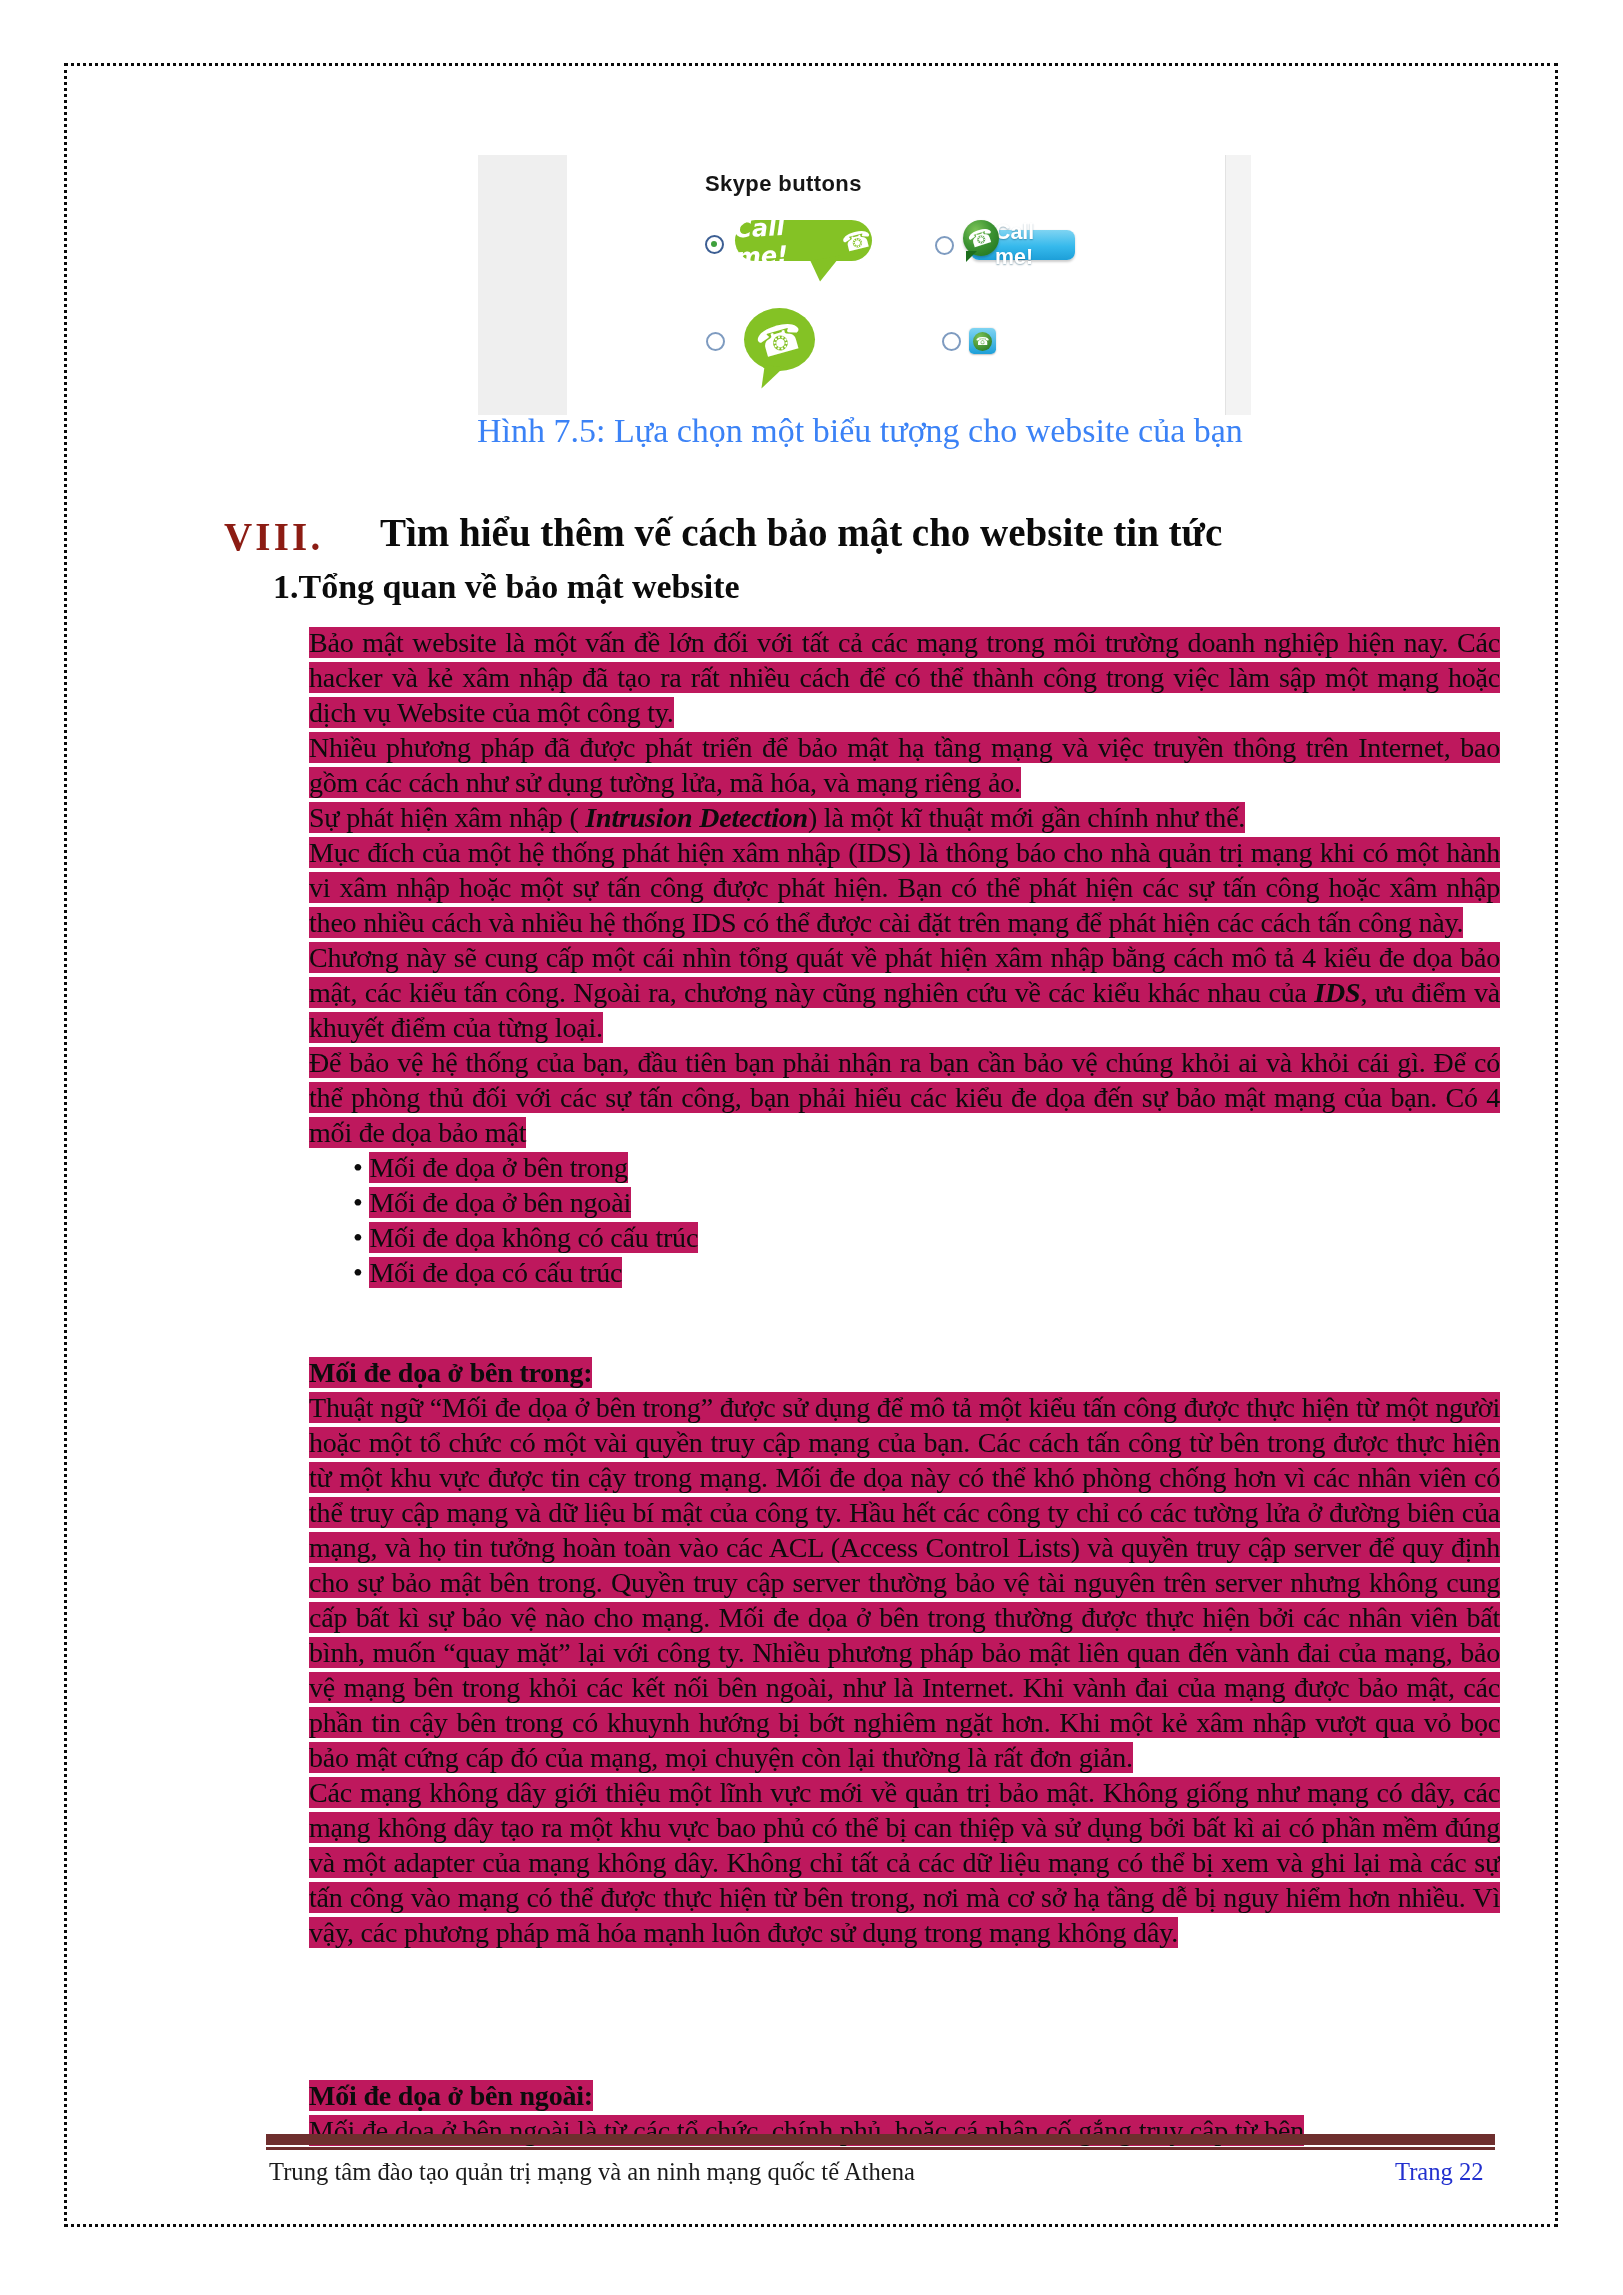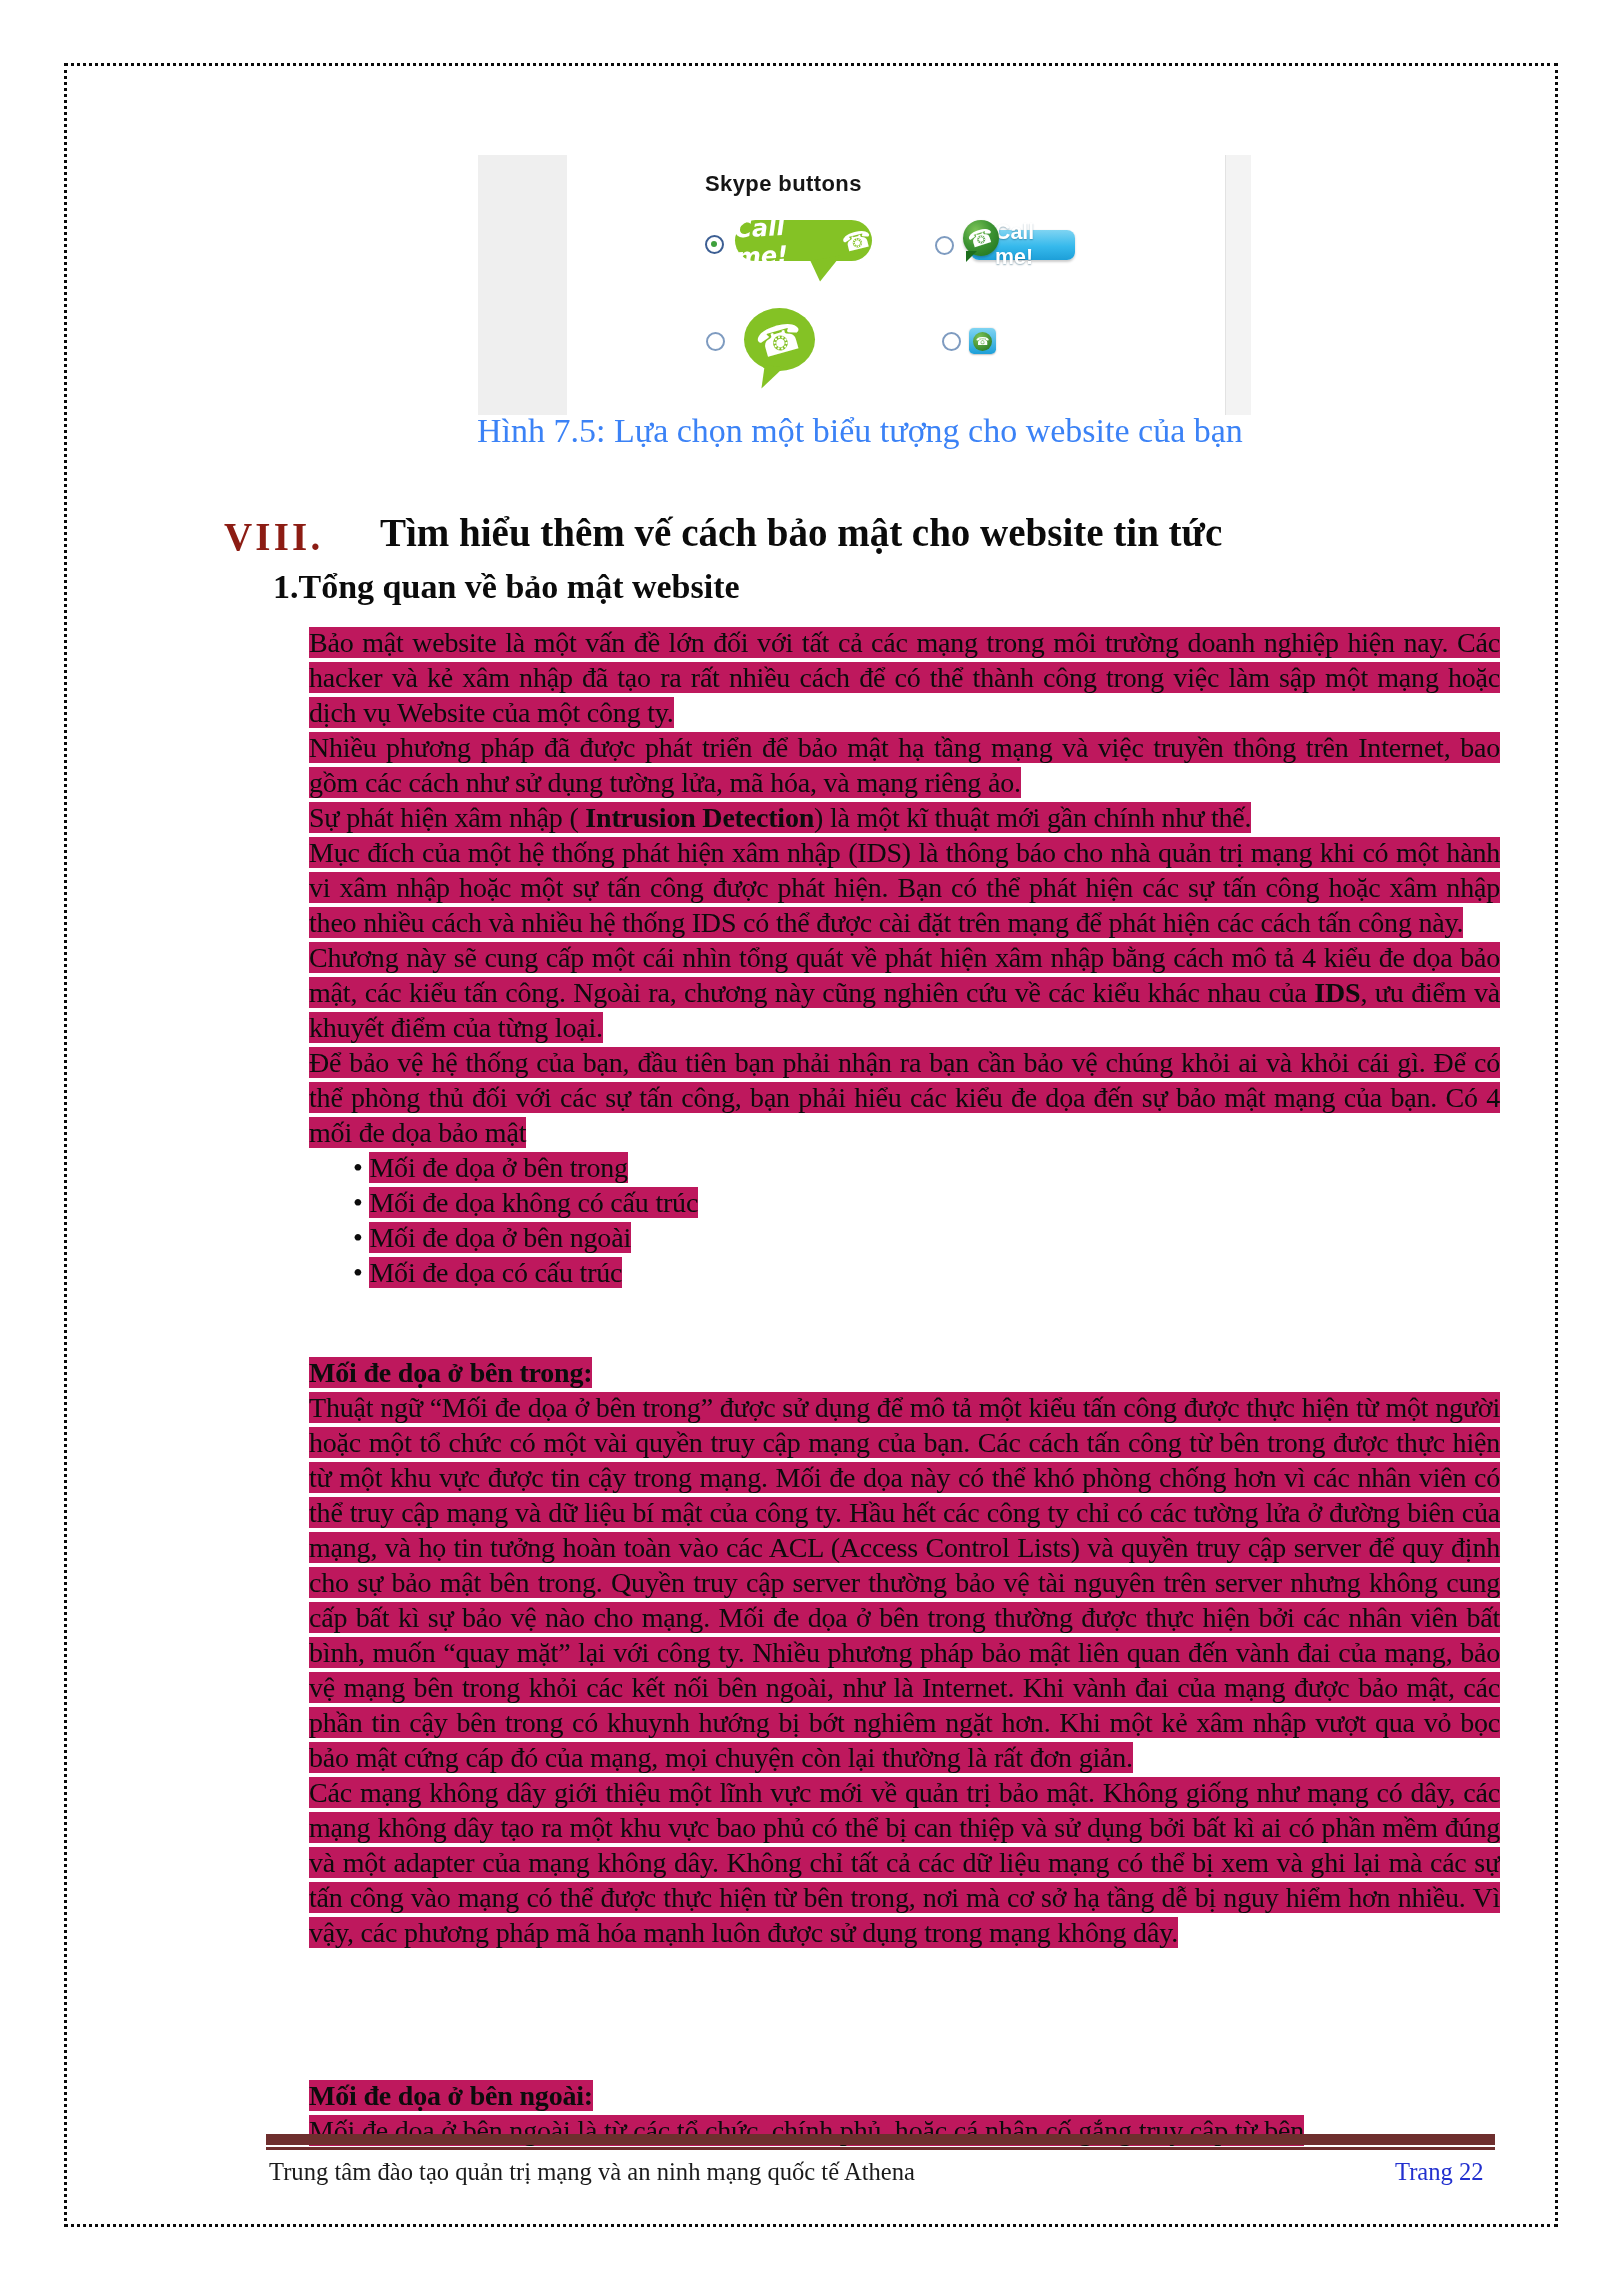--- a/index.html
+++ b/index.html
@@ -93,21 +93,21 @@
   
   .text-block{
     left:309px;width:1191px;font-size:28px;line-height:35px;
     text-align:justify;letter-spacing:-0.2px;overflow:hidden;
   }
   #block-a{top:625px;height:728px;}
   #block-b{top:1352px;height:724px;}
   #block-c{top:2078px;height:70px;}
   .text-block p{margin:0;}
   .lbg{background:#be185d;-webkit-box-decoration-break:clone;box-decoration-break:clone;}
-  .b{font-weight:bold;}
+  .b{font-weight:bold;font-style:italic;}
   ul.bullets{margin:0;padding:0 0 0 44px;list-style:none;}
   ul.bullets li::before{content:"• ";}
   .h3{font-weight:bold;}
   #block-b .h3{padding-top:3.2px;}
 
   
   .rule-thick{left:266px;top:2134px;width:1229px;height:11px;background:#6e2f2e;z-index:5;}
   .rule-thin{left:266px;top:2147px;width:1229px;height:3.2px;background:#6e2f2e;z-index:5;}
   .footer-left{left:269px;top:2158px;font-size:24.6px;color:#1b1b1b;z-index:6;}
   .footer-right{left:1395px;top:2158px;font-size:24.6px;color:#2230cf;z-index:6;}
@@ -158,22 +158,22 @@
 
 <div class="abs text-block" id="block-a">
   <p><span class="lbg">Bảo mật website là một vấn đề lớn đối với tất cả các mạng trong môi trường doanh nghiệp hiện nay. Các hacker và kẻ xâm nhập đã tạo ra rất nhiều cách để có thể thành công trong việc làm sập một mạng hoặc dịch vụ Website của một công ty.</span></p>
   <p><span class="lbg">Nhiều phương pháp đã được phát triển để bảo mật hạ tầng mạng và việc truyền thông trên Internet, bao gồm các cách như sử dụng tường lửa, mã hóa, và mạng riêng ảo.</span></p>
   <p><span class="lbg"><span>Sự phát hiện xâm nhập ( </span><span class="b">Intrusion Detection</span><span>) là một kĩ thuật mới gần chính như thế.</span></span></p>
   <p><span class="lbg">Mục đích của một hệ thống phát hiện xâm nhập (IDS) là thông báo cho nhà quản trị mạng khi có một hành vi xâm nhập hoặc một sự tấn công được phát hiện. Bạn có thể phát hiện các sự tấn công hoặc xâm nhập theo nhiều cách và nhiều hệ thống IDS có thể được cài đặt trên mạng để phát hiện các cách tấn công này.</span></p>
   <p><span class="lbg"><span>Chương này sẽ cung cấp một cái nhìn tổng quát về phát hiện xâm nhập bằng cách mô tả 4 kiểu đe dọa bảo mật, các kiểu tấn công. Ngoài ra, chương này cũng nghiên cứu về các kiểu khác nhau của </span><span class="b">IDS</span><span>, ưu điểm và khuyết điểm của từng loại.</span></span></p>
   <p><span class="lbg">Để bảo vệ hệ thống của bạn, đầu tiên bạn phải nhận ra bạn cần bảo vệ chúng khỏi ai và khỏi cái gì. Để có thể phòng thủ đối với các sự tấn công, bạn phải hiểu các kiểu đe dọa đến sự bảo mật mạng của bạn. Có 4 mối đe dọa bảo mật</span></p>
   <ul class="bullets">
     <li><span class="lbg">Mối đe dọa ở bên trong</span></li>
+    <li><span class="lbg">Mối đe dọa ở bên ngoài</span></li>
     <li><span class="lbg">Mối đe dọa không có cấu trúc</span></li>
-    <li><span class="lbg">Mối đe dọa ở bên ngoài</span></li>
     <li><span class="lbg">Mối đe dọa có cấu trúc</span></li>
   </ul>
 </div>
 
 <div class="abs text-block" id="block-b">
   <p class="h3"><span class="lbg">Mối đe dọa ở bên trong:</span></p>
   <p><span class="lbg">Thuật ngữ “Mối đe dọa ở bên trong” được sử dụng để mô tả một kiểu tấn công được thực hiện từ một người hoặc một tổ chức có một vài quyền truy cập mạng của bạn. Các cách tấn công từ bên trong được thực hiện từ một khu vực được tin cậy trong mạng. Mối đe dọa này có thể khó phòng chống hơn vì các nhân viên có thể truy cập mạng và dữ liệu bí mật của công ty. Hầu hết các công ty chỉ có các tường lửa ở đường biên của mạng, và họ tin tưởng hoàn toàn vào các ACL (Access Control Lists) và quyền truy cập server để quy định cho sự bảo mật bên trong. Quyền truy cập server thường bảo vệ tài nguyên trên server nhưng không cung cấp bất kì sự bảo vệ nào cho mạng. Mối đe dọa ở bên trong thường được thực hiện bởi các nhân viên bất bình, muốn “quay mặt” lại với công ty. Nhiều phương pháp bảo mật liên quan đến vành đai của mạng, bảo vệ mạng bên trong khỏi các kết nối bên ngoài, như là Internet. Khi vành đai của mạng được bảo mật, các phần tin cậy bên trong có khuynh hướng bị bớt nghiêm ngặt hơn. Khi một kẻ xâm nhập vượt qua vỏ bọc bảo mật cứng cáp đó của mạng, mọi chuyện còn lại thường là rất đơn giản.</span></p>
   <p><span class="lbg">Các mạng không dây giới thiệu một lĩnh vực mới về quản trị bảo mật. Không giống như mạng có dây, các mạng không dây tạo ra một khu vực bao phủ có thể bị can thiệp và sử dụng bởi bất kì ai có phần mềm đúng và một adapter của mạng không dây. Không chỉ tất cả các dữ liệu mạng có thể bị xem và ghi lại mà các sự tấn công vào mạng có thể được thực hiện từ bên trong, nơi mà cơ sở hạ tầng dễ bị nguy hiểm hơn nhiều. Vì vậy, các phương pháp mã hóa mạnh luôn được sử dụng trong mạng không dây.</span></p>
 </div>
 

